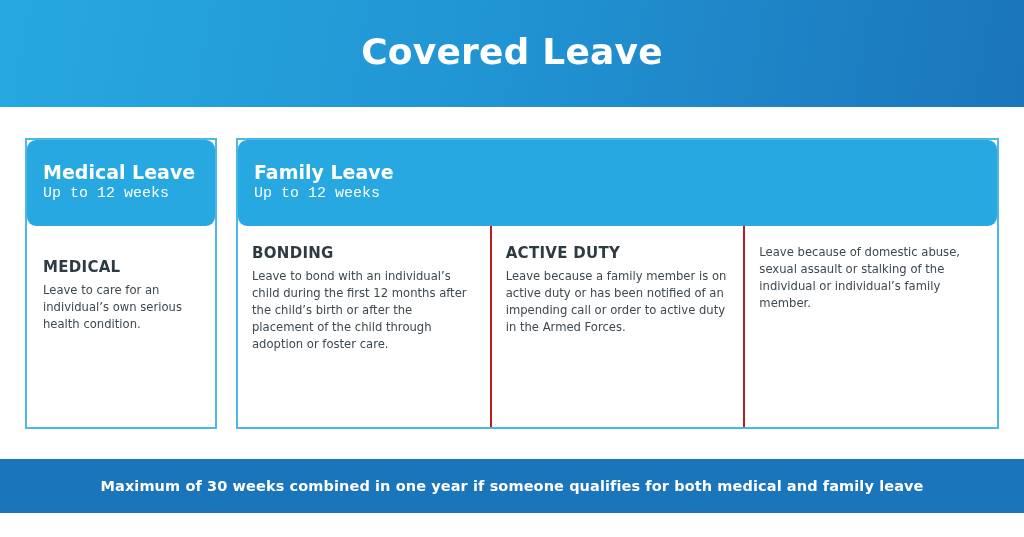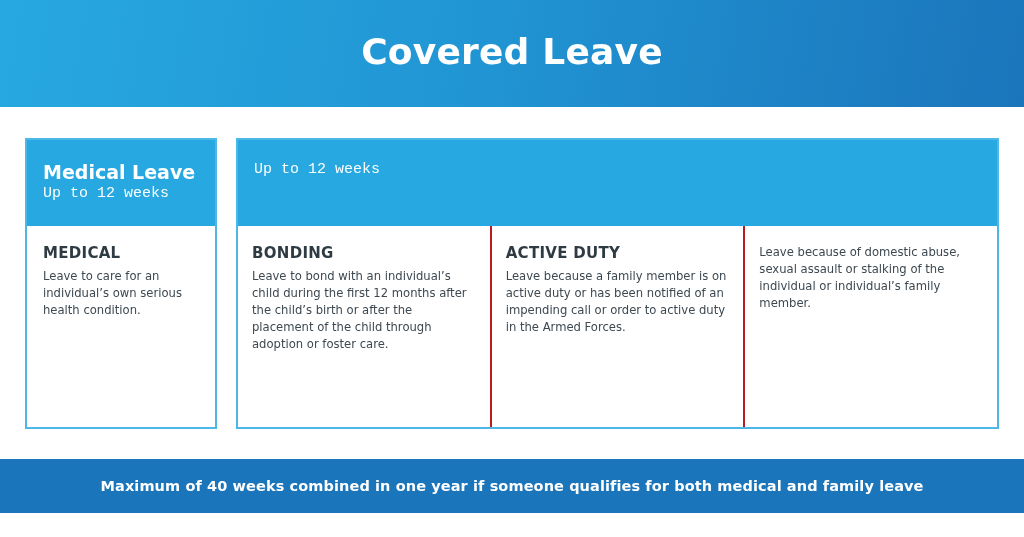--- a/index.html
+++ b/index.html
@@ -13,32 +13,32 @@
   }
   .banner h1 {
     color: #ffffff; font-size: 36px; font-weight: 700; letter-spacing: 0.2px;
     font-family: "DejaVu Sans", sans-serif; margin-top: -4px;
   }
 
   .card {
     position: absolute; border: 2px solid #4db8e8; background: #fff;
   }
   .card .head {
-    background: #27a8e0; color: #fff; padding: 20px 0 0 16px; height: 86px;
+    background: #27a8e0; color: #fff; padding: 20px 0 0 16px; height: 86px; border-radius: 9px;
   }
   .card .head .title { font-family: "DejaVu Sans", sans-serif; font-weight: 700; font-size: 19px; line-height: 24px; }
   .card .head .sub { font-family: Liberation Mono, monospace; font-size: 15px; line-height: 20px; font-weight: 400; opacity: 0.98; }
 
   .medical { left: 25px; top: 138px; width: 192px; height: 291px; }
   .family  { left: 236px; top: 138px; width: 763px; height: 291px; }
 
   .cols { display: flex; height: 201px; }
   .col { flex: 1; padding: 18px 14px 0 14px; border-left: 2px solid #b91c1c; }
   .col:first-child { border-left: none; }
-  .medical .col { padding: 18px 14px 0 16px; }
+  .medical .col { padding: 32px 14px 0 16px; }
 
   .col .h {
     font-family: "DejaVu Sans", sans-serif; font-weight: 700; font-size: 15px;
     color: #2f3b42; letter-spacing: 0.3px; line-height: 18px; margin-bottom: 6px;
   }
   .col .p {
     font-family: "DejaVu Sans", sans-serif; font-size: 11.6px; line-height: 17px; color: #3d4850;
   }
 
   .footer {
@@ -64,32 +64,33 @@
   <div class="cols">
     <div class="col">
       <div class="h">MEDICAL</div>
       <div class="p">Leave to care for an individual’s own serious health condition.</div>
     </div>
   </div>
 </div>
 
 <div class="card family">
   <div class="head">
+    <div class="title">Family Leave</div>
     <div class="sub">Up to 12 weeks</div>
   </div>
   <div class="cols">
     <div class="col">
       <div class="h">BONDING</div>
       <div class="p">Leave to bond with an individual’s child during the first 12 months after the child’s birth or after the placement of the child through adoption or foster care.</div>
     </div>
     <div class="col">
       <div class="h">ACTIVE DUTY</div>
       <div class="p">Leave because a family member is on active duty or has been notified of an impending call or order to active duty in the Armed Forces.</div>
     </div>
     <div class="col">
       <div class="p">Leave because of domestic abuse, sexual assault or stalking of the individual or individual’s family member.</div>
     </div>
   </div>
 </div>
 
 <div class="footer">
-  <span>Maximum of 40 weeks combined in one year if someone qualifies for both medical and family leave</span>
+  <span>Maximum of 30 weeks combined in one year if someone qualifies for both medical and family leave</span>
 </div>
 
 </body></html>

